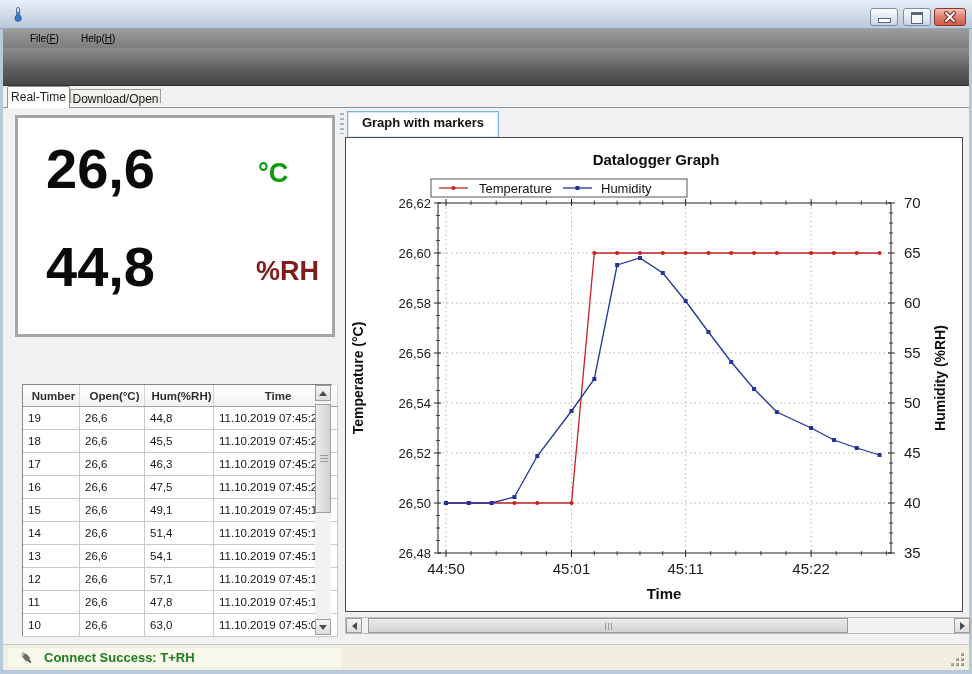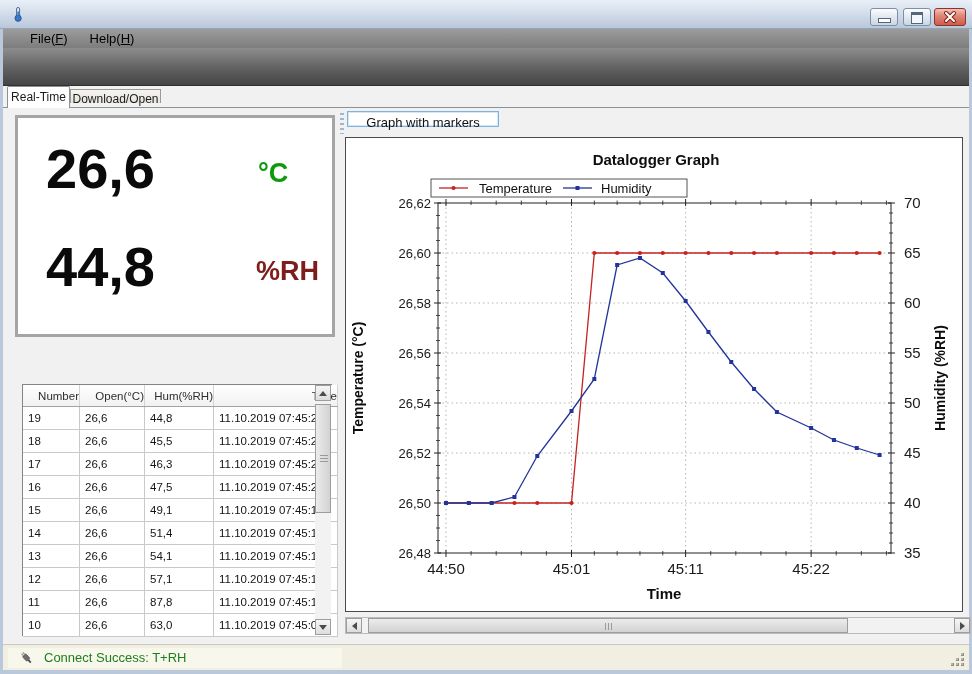--- a/index.html
+++ b/index.html
@@ -23,21 +23,21 @@
   #btn-close { left:934px; width:32px; border-color:#8e3326;
     background:linear-gradient(#f3c3ba,#e0897b 40%,#cf5b49); }
   #btn-min .glyph { width:11px; height:3px; background:#fff; border:1px solid #56667c; margin:9px auto 0; }
   #btn-max .glyph { width:10px; height:8px; border:1px solid #56667c; border-top:3px solid #56667c;
     background:#f4f7fb; margin:3px auto 0; }
 
   
   #menubar { left:3px; top:29px; width:966px; height:19px;
     background:linear-gradient(#9c9c9c,#7d7d7d); display:flex; align-items:center;
     padding-left:16px; box-sizing:border-box; }
-  .menu-item { font-size:13px; color:#000; padding:0 11px; height:19px; line-height:19px; }
+  .menu-item { font-size:10px; color:#000; padding:0 11px; height:19px; line-height:19px; }
   #toolbar { left:3px; top:48px; width:966px; height:38px;
     background:linear-gradient(#8d8d8d,#616161 55%,#454545); border-bottom:1px solid #303030; box-sizing:border-box; }
   .tb-grip { left:5px; top:56px; width:4px; height:22px;
     background:repeating-linear-gradient(#d4d4d4 0 2px, rgba(0,0,0,0) 2px 5px); }
   .tb-sep { top:52px; width:2px; height:30px;
     background:linear-gradient(90deg,#3d3d3d 50%,#a3a3a3 50%); }
   .tb-btn { top:51px; width:38px; height:32px; display:flex; align-items:center; justify-content:center;
     box-sizing:border-box; }
   .tb-btn.selected { border:1px solid #7cb0de; border-radius:2px; background:rgba(150,185,220,.20); }
 
@@ -57,21 +57,21 @@
   #temp-val { left:28px; top:18px; }
   #hum-val  { left:28px; top:116px; }
   .unit { font-weight:bold; font-size:27px; }
   #temp-unit { left:240px; top:40px; }
   #hum-unit  { left:238px; top:138px; }
 
   
   #log-table-wrap { left:19px; top:298px; width:310px; height:252px; background:#fff;
     border:1px solid #82868c; box-sizing:border-box; }
   #log-table { border-collapse:collapse; table-layout:fixed; width:291px; }
-  #log-table th { height:21px; font-weight:normal; font-size:11.5px; color:#2e2e2e; text-align:right;
+  #log-table th { height:21px; font-weight:bold; font-size:11.5px; color:#2e2e2e; text-align:center;
     padding:0 0 0 5px; background:linear-gradient(#ffffff,#f1f1f1);
     border-right:1px solid #d4d4d4; border-bottom:1px solid #a2a2a2; }
   #log-table td { height:22px; font-size:11.5px; color:#141414; padding:0 0 0 5px;
     border-right:1px solid #c9c9c9; border-bottom:1px solid #c9c9c9; background:#fff; }
   
   .sb-btn { background:linear-gradient(#f6f6f6,#dddddd); border:1px solid #9d9d9d; box-sizing:border-box;
     display:flex; align-items:center; justify-content:center; }
   .arrow { width:0; height:0; }
   .arrow.up    { border-left:4px solid transparent; border-right:4px solid transparent; border-bottom:5px solid #4c4c4c; }
   .arrow.down  { border-left:4px solid transparent; border-right:4px solid transparent; border-top:5px solid #4c4c4c; }
@@ -86,33 +86,33 @@
   #hscroll { left:342px; top:531px; width:626px; height:17px; background:#f2f2f2; border:1px solid #bbbbbb; box-sizing:border-box; }
   #hscroll .sb-btn { top:0; width:16px; height:15px; }
   #h-thumb { left:22px; top:0; width:480px; height:15px; background:linear-gradient(#ececec,#d2d2d2);
     border:1px solid #9d9d9d; box-sizing:border-box; }
   #h-thumb:after { content:""; position:absolute; left:236px; top:4px; width:8px; height:7px;
     background:repeating-linear-gradient(90deg,#9a9a9a 0 1px, rgba(0,0,0,0) 1px 3px); }
 
   
   #graph-grip { left:337px; top:27px; width:4px; height:21px;
     background:repeating-linear-gradient(#9fb6ce 0 2px, rgba(0,0,0,0) 2px 5px); }
-  #graph-btn { left:344px; top:25px; width:152px; height:16px; background:#fff;
+  #graph-btn { left:344px; top:25px; width:152px; height:27px; background:#fff;
     border:1px solid #7fb2dd; box-shadow:inset 0 0 0 1px #d5e6f4; box-sizing:border-box;
-    font-size:13px; font-weight:normal; color:#111; text-align:center; line-height:22px; }
+    font-size:13px; font-weight:bold; color:#111; text-align:center; line-height:22px; }
   #chart-panel { left:342px; top:51px; width:618px; height:475px; background:#fff;
     border:1px solid #4a4a4a; box-sizing:border-box; }
   #chart-svg { display:block; }
 
   
   #statusbar { left:0; top:558px; width:966px; height:26px; background:#f1efe2;
     border-top:1px solid #cbc9bd; box-sizing:border-box; }
   #status-panel { left:5px; top:3px; width:334px; height:20px; background:#f8f7ec; }
   #status-icon { left:10px; top:2px; width:16px; height:16px; }
-  #status-text { left:36px; top:0; height:20px; line-height:20px; font-size:13px; font-weight:normal; }
+  #status-text { left:36px; top:0; height:20px; line-height:20px; font-size:13px; font-weight:bold; }
   #resize-grip { left:948px; top:8px; width:14px; height:14px; }
   #resize-grip i { position:absolute; width:3px; height:3px; background:#b9b7a8; box-shadow:inset -1px -1px 0 #8f8d7e; }
 </style>
 </head>
 <body>
 
 <div class="abs" id="titlebar">
   <svg class="abs" id="win-icon" viewBox="0 0 16 16">
     <rect x="6.6" y="1.5" width="3" height="9" rx="1.4" fill="#dfeaf6" stroke="#4a6c94" stroke-width="1"></rect>
     <circle cx="8.1" cy="12.2" r="3.1" fill="#3a78c8" stroke="#2a5a9a" stroke-width="1"></circle>
@@ -267,21 +267,21 @@
           </tr>
           <tr>
             <td>12</td>
             <td>26,6</td>
             <td>57,1</td>
             <td>11.10.2019 07:45:13</td>
           </tr>
           <tr>
             <td>11</td>
             <td>26,6</td>
-            <td>87,8</td>
+            <td>47,8</td>
             <td>11.10.2019 07:45:11</td>
           </tr>
           <tr>
             <td>10</td>
             <td>26,6</td>
             <td>63,0</td>
             <td>11.10.2019 07:45:09</td>
           </tr>
         </tbody>
     </table>

